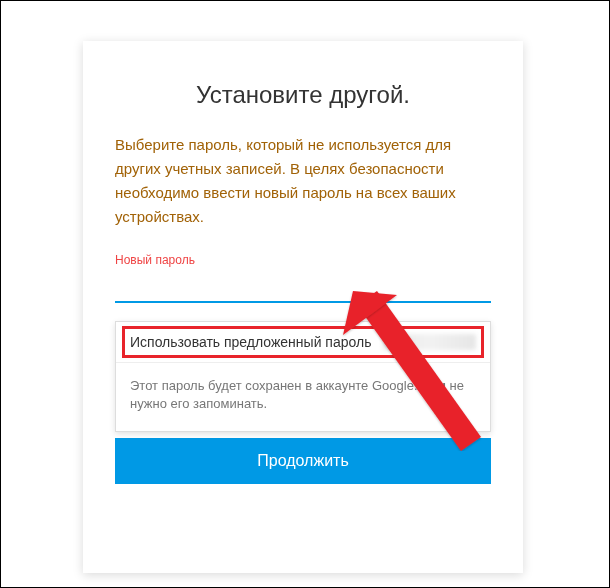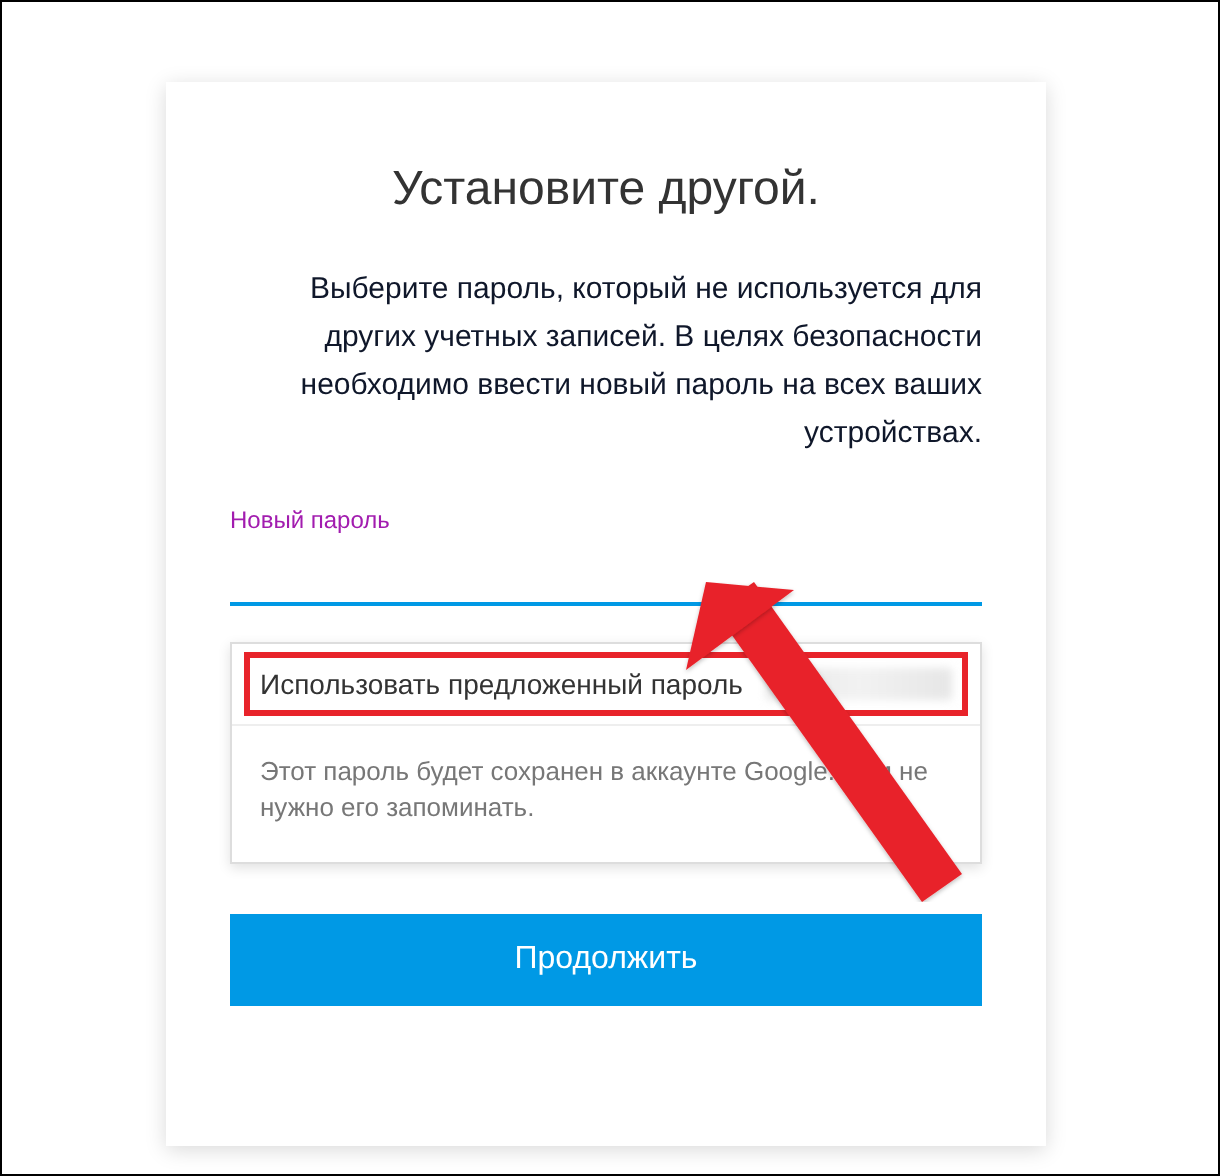--- a/index.html
+++ b/index.html
@@ -27,28 +27,28 @@
     }
     .card-title {
       font-size: 24px;
       color: #333;
       text-align: center;
       margin-bottom: 24px;
       font-weight: normal;
     }
     .card-description {
       font-size: 15px;
-      color: #0f172a;
-      text-align: right;
+      color: #a16207;
+      text-align: left;
       line-height: 1.6;
       margin-bottom: 24px;
     }
     .field-label {
       font-size: 12px;
-      color: #a21caf;
+      color: #ef4444;
       margin-bottom: 4px;
     }
     .password-input {
       width: 100%;
       border: none;
       border-bottom: 2px solid #0099e5;
       font-size: 16px;
       padding: 6px 2px;
       outline: none;
       background: transparent;
@@ -93,21 +93,21 @@
       line-height: 1.4;
     }
     .continue-button {
       display: block;
       width: 100%;
       background: #0099e5;
       color: #fff;
       border: none;
       font-size: 16px;
       padding: 14px 0;
-      margin-top: 25px;
+      margin-top: 6px;
       cursor: pointer;
       text-align: center;
     }
     .arrow-annotation {
       position: absolute;
       pointer-events: none;
       z-index: 100;
     }
   </style>
 </head>

